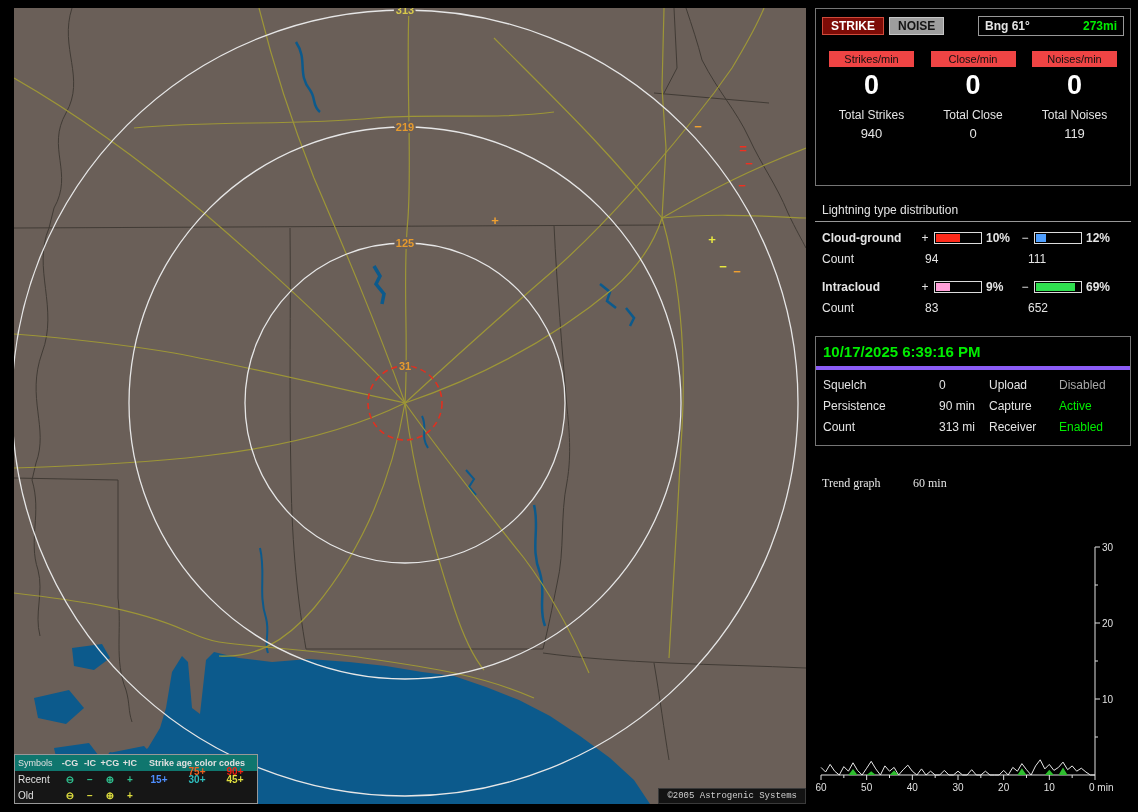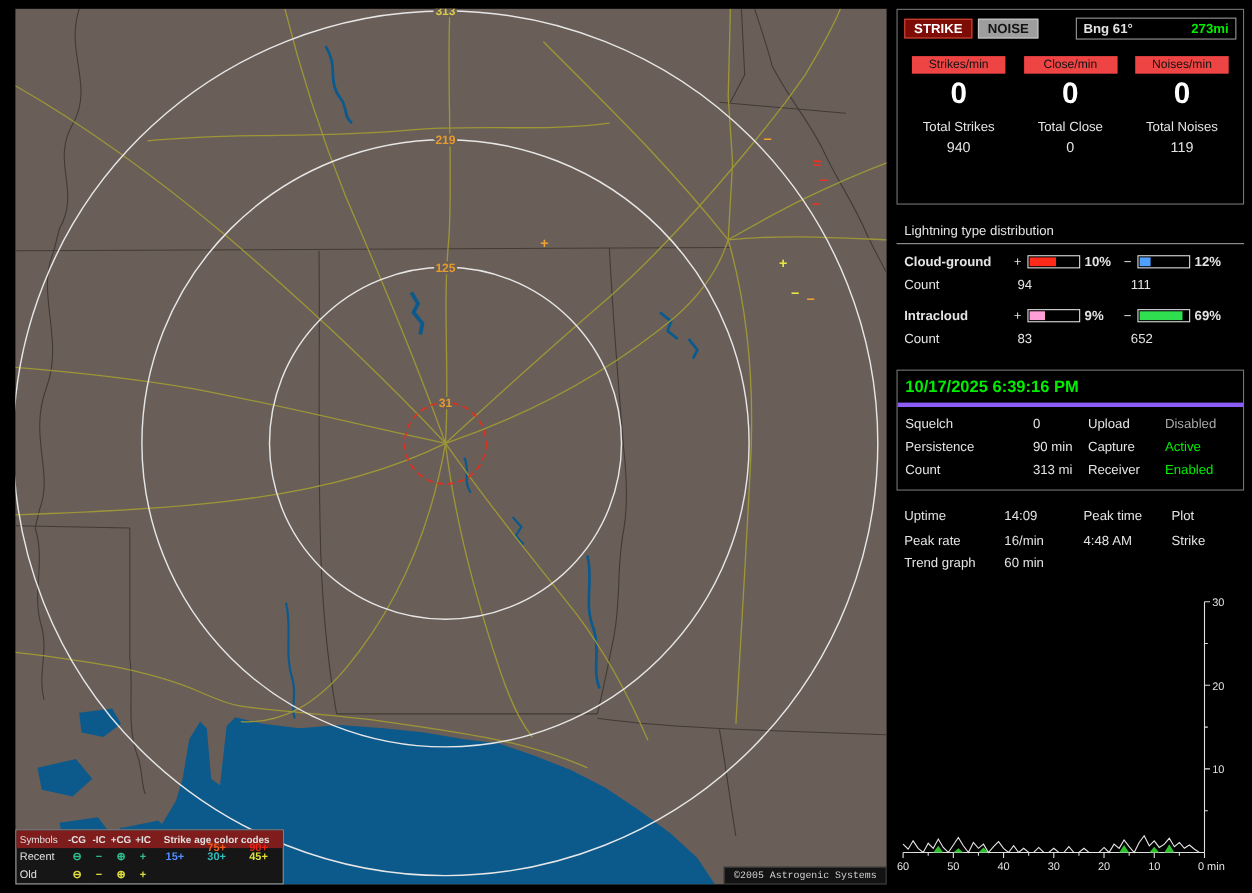--- a/index.html
+++ b/index.html
@@ -5,21 +5,21 @@
   html,body{margin:0;padding:0;background:#000;}
   body{width:1138px;height:812px;position:relative;overflow:hidden;
        font-family:"Liberation Sans",sans-serif;color:#e4e4e4;font-size:12px;}
 
   
   .map-wrap{position:absolute;left:14px;top:8px;width:792px;height:796px;}
   #map{display:block;width:792px;height:796px;background:#6a5f58;}
   .legend{position:absolute;left:0;bottom:0;width:244px;background:#161616;
           border:1px solid #989898;font-size:10px;color:#e0e0e0;box-sizing:border-box;}
   .lg-row{display:flex;align-items:center;height:14px;padding:1px 3px;}
-  .lg-head{background:#7f1d1d;font-size:9px;}
+  .lg-head{background:#0f766e;font-size:9px;}
   .lg-c1{width:42px;}
   .lg-sym{width:20px;text-align:center;font-weight:bold;}
   .lg-ages{flex:1;display:flex;}
   .lg-ages span{flex:1;text-align:center;font-weight:bold;}
   .lg-agetitle{flex:1;text-align:center;font-weight:bold;}
   .copyright{position:absolute;right:0;bottom:0;background:#131313;color:#cfcfcf;
              font-size:9px;padding:2px 8px;border:1px solid #3a3a3a;font-family:Liberation Mono, monospace;}
 
   
   .panel{position:absolute;left:815px;width:316px;background:#000;box-sizing:border-box;}
@@ -50,21 +50,21 @@
   .dbar{width:46px;height:10px;border:1px solid #dcdcdc;background:#000;margin:0 4px;
         display:inline-block;position:relative;}
   .dbar i{position:absolute;left:1px;top:1px;bottom:1px;display:block;max-width:calc(100% - 2px);}
   .pct{width:34px;font-weight:bold;}
   .count-row{display:flex;padding-left:7px;margin-top:7px;}
   .cnt{width:103px;padding-left:5px;box-sizing:border-box;}
 
   .datetime{color:#00ee00;font-weight:bold;font-size:15px;padding:6px 7px;border-bottom:4px solid #8b5cf6;}
   .set-grid{display:grid;grid-template-columns:116px 50px 70px auto;row-gap:7px;padding:8px 7px 0 7px;}
   .stat-grid{display:grid;grid-template-columns:91px 72px 80px auto;row-gap:8px;padding:7px 7px 0 7px;}
-  .trend-row{display:flex;padding-left:7px;margin-top:6px;}
+  .trend-row{display:flex;padding-left:7px;margin-top:21px;font-family:Liberation Serif, serif;}
   .trend-row .tl{width:91px;}
   #trend-svg{position:absolute;left:0;top:88px;}
 </style>
 </head>
 <body>
 
 <div class="map-wrap">
   <svg id="map" viewBox="0 0 792 796">
 
     <g fill="#0c5a8c" stroke="none">
@@ -269,31 +269,20 @@
     <span style="color: rgb(0, 238, 0);">Active</span>
 
     <span>Count</span>
     <span>313 mi</span>
     <span>Receiver</span>
     <span style="color: rgb(0, 238, 0);">Enabled</span>
   </div>
 </div>
 
 <div class="panel" id="p4">
-  <div class="stat-grid">
-    <span>Uptime</span>
-    <span>14:09</span>
-    <span>Peak time</span>
-    <span>Plot</span>
-
-    <span>Peak rate</span>
-    <span>16/min</span>
-    <span>4:48 AM</span>
-    <span>Strike</span>
-  </div>
   <div class="trend-row">
     <span class="tl">Trend graph</span>
     <span>60 min</span>
   </div>
   <svg id="trend-svg" width="316" height="255" viewBox="0 0 316 255">
       <line x1="6" y1="232" x2="280" y2="232" stroke="#e0e0e0"></line>
       <line x1="280" y1="232" x2="280" y2="4" stroke="#e0e0e0"></line>
       <line x1="280" y1="194" x2="283" y2="194" stroke="#e0e0e0"></line>
       <line x1="280" y1="156" x2="285" y2="156" stroke="#e0e0e0"></line>
       <line x1="280" y1="118" x2="283" y2="118" stroke="#e0e0e0"></line>

